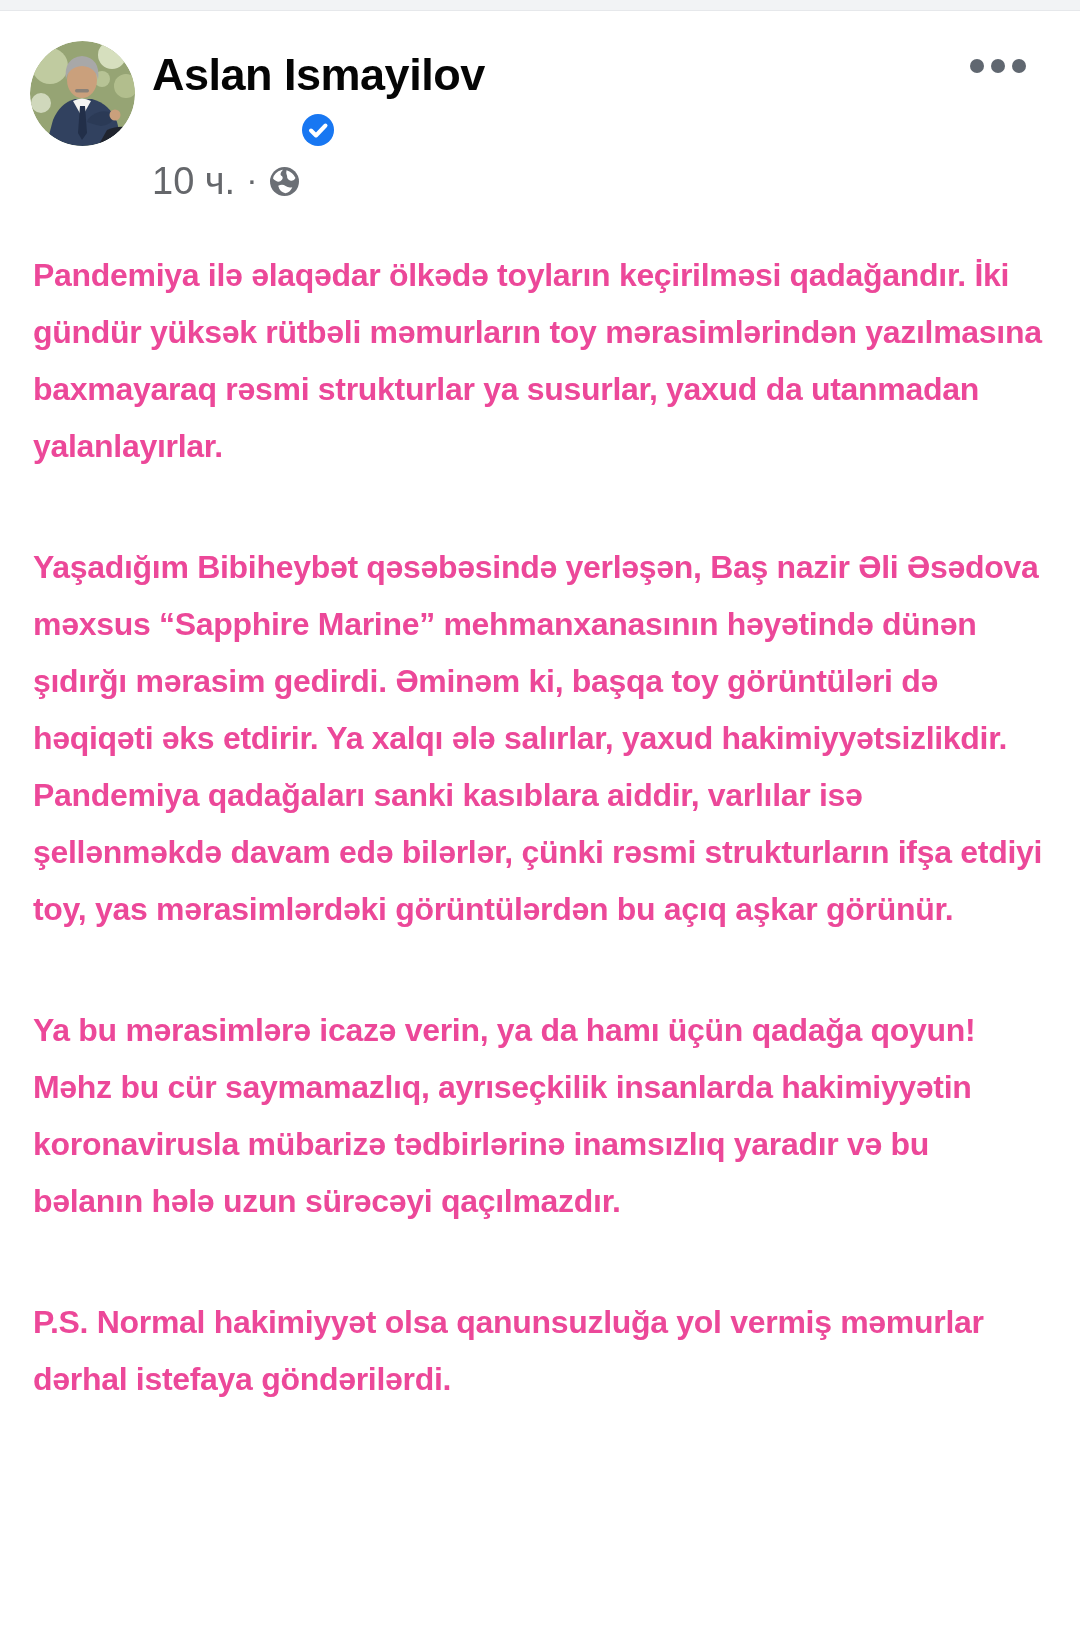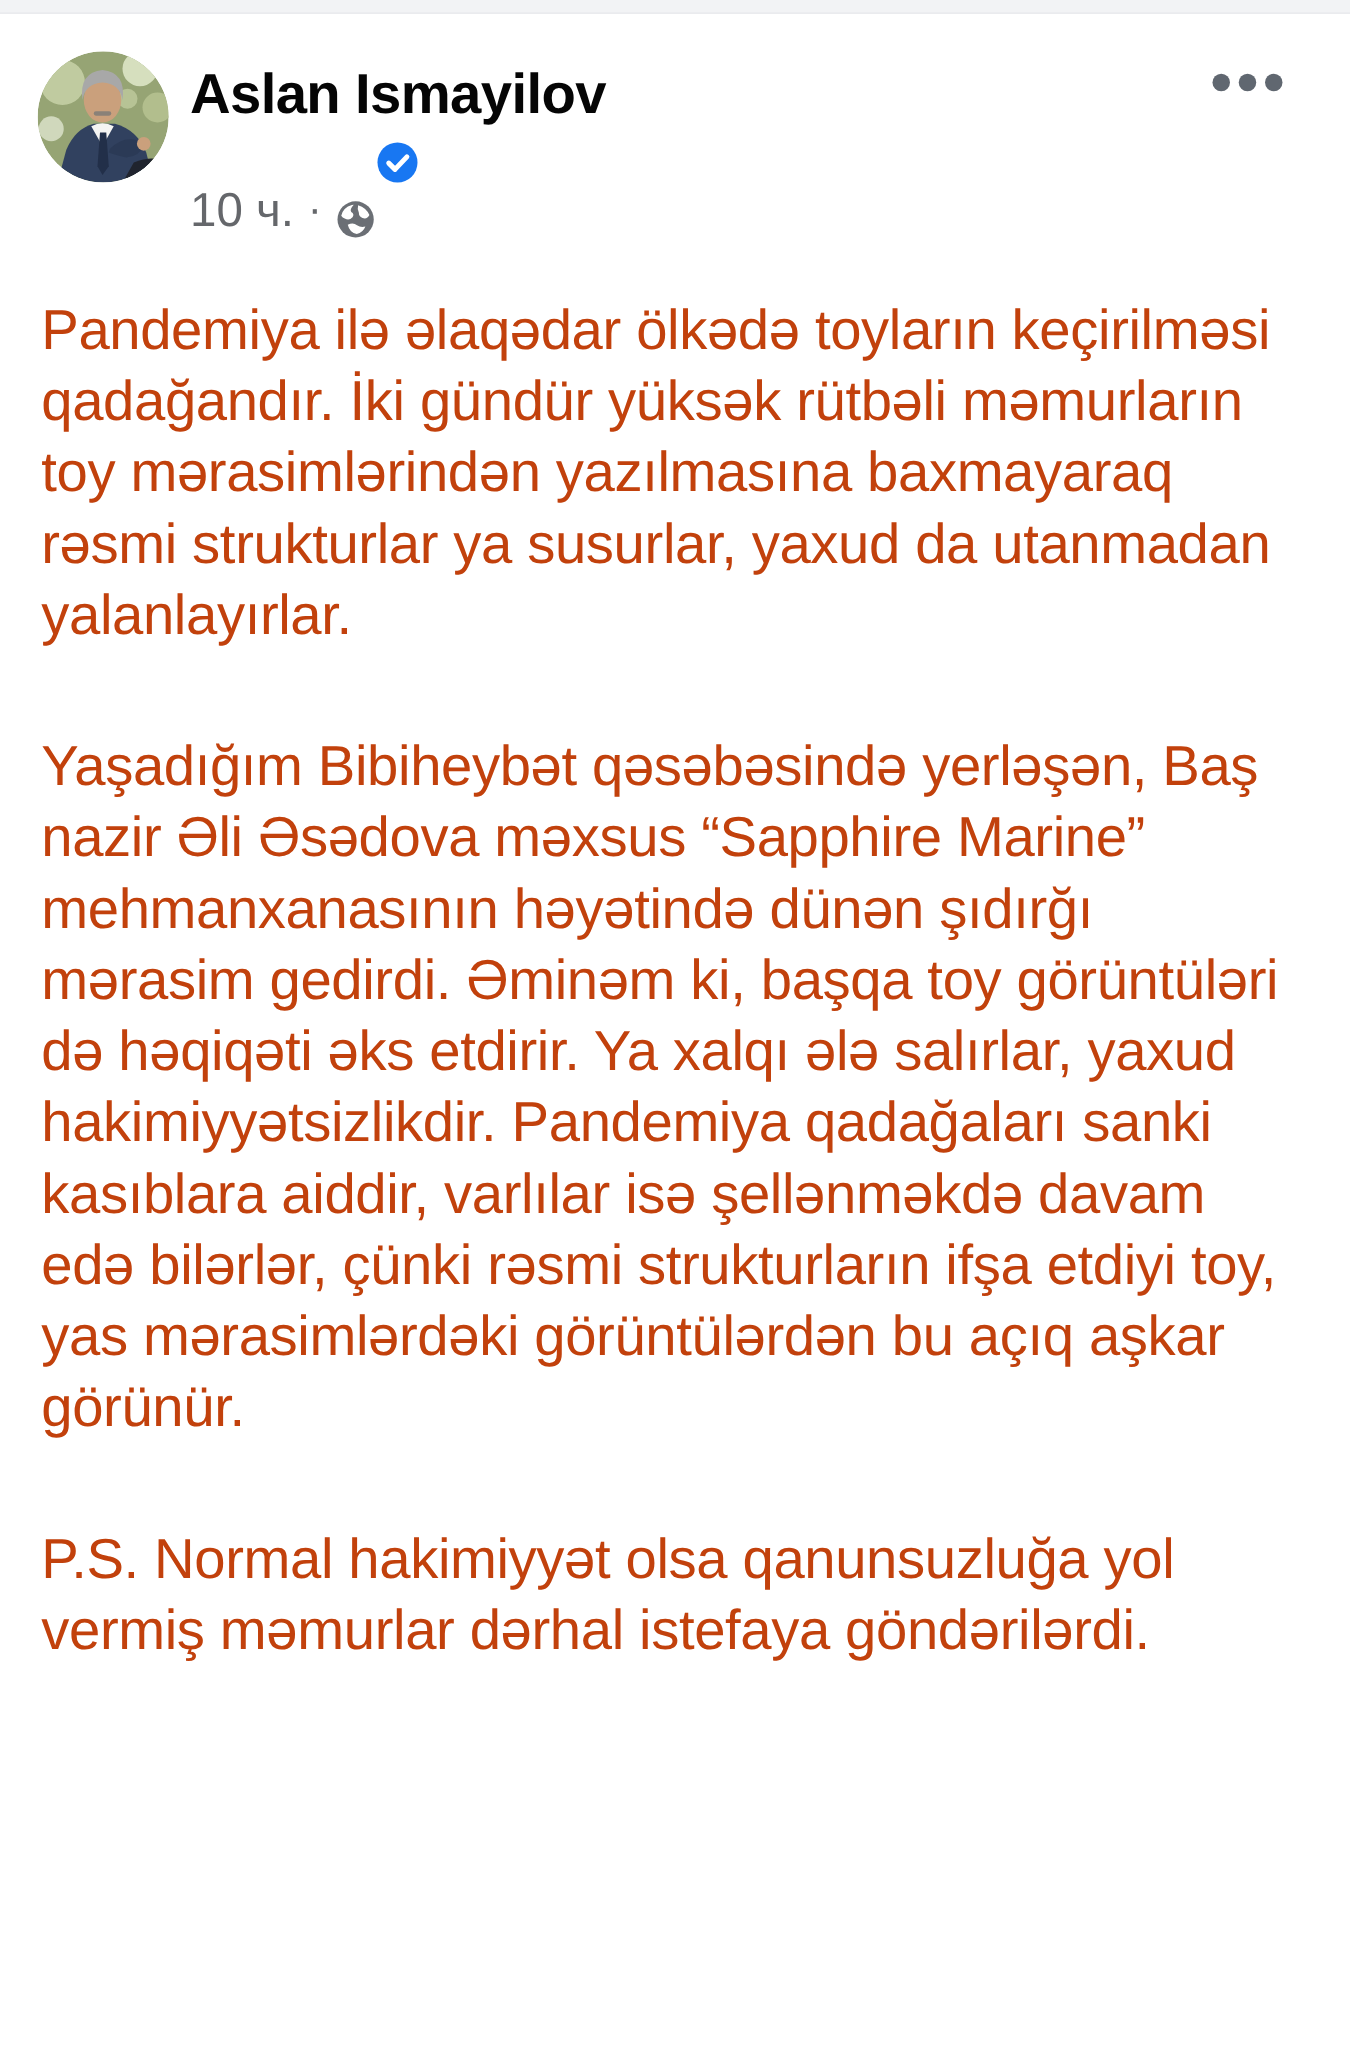--- a/index.html
+++ b/index.html
@@ -47,22 +47,23 @@
     line-height: 52px;
     font-weight: bold;
     color: #050505;
     letter-spacing: -0.5px;
     cursor: pointer;
   }
   .verified-badge { display: inline-flex; }
   .verified-badge svg { width: 34px; height: 34px; display: block; }
   .meta-row {
     display: flex;
-    align-items: flex-end;
+    align-items: center;
     gap: 11px;
+    margin-top: 12px;
     color: #65676b;
     font-size: 38px;
     line-height: 44px;
   }
   .meta-separator {
     font-size: 34px;
     line-height: 44px;
     position: relative;
     top: -2px;
   }
@@ -80,24 +81,25 @@
     width: 14px;
     height: 14px;
     border-radius: 50%;
     background: #606770;
   }
   .post-body {
     padding: 44px 33px 0 33px;
   }
   .post-body p {
     margin: 0 0 64px 0;
-    font-size: 45px;
+    font-size: 32px;
     line-height: 57px;
     letter-spacing: -0.3px;
-    color: #c2410c;
+    color: #ec4899;
+    font-weight: bold;
   }
   .post-body p:last-child { margin-bottom: 0; }
 </style>
 </head>
 <body>
 
 <div class="top-strip"></div>
 
 <div class="post">
   <div class="post-header">
@@ -153,15 +155,16 @@
     <div class="options-menu" role="button" aria-label="options">
       <span class="dot"></span>
       <span class="dot"></span>
       <span class="dot"></span>
     </div>
   </div>
 
   <div class="post-body">
     <p>Pandemiya ilə əlaqədar ölkədə toyların keçirilməsi qadağandır. İki gündür yüksək rütbəli məmurların toy mərasimlərindən yazılmasına baxmayaraq rəsmi strukturlar ya susurlar, yaxud da utanmadan yalanlayırlar.</p>
     <p>Yaşadığım Bibiheybət qəsəbəsində yerləşən, Baş nazir Əli Əsədova məxsus “Sapphire Marine” mehmanxanasının həyətində dünən şıdırğı mərasim gedirdi. Əminəm ki, başqa toy görüntüləri də həqiqəti əks etdirir. Ya xalqı ələ salırlar, yaxud hakimiyyətsizlikdir. Pandemiya qadağaları sanki kasıblara aiddir, varlılar isə şellənməkdə davam edə bilərlər, çünki rəsmi strukturların ifşa etdiyi toy, yas mərasimlərdəki görüntülərdən bu açıq aşkar görünür.</p>
+    <p>Ya bu mərasimlərə icazə verin, ya da hamı üçün qadağa qoyun! Məhz bu cür saymamazlıq, ayrıseçkilik insanlarda hakimiyyətin koronavirusla mübarizə tədbirlərinə inamsızlıq yaradır və bu bəlanın hələ uzun sürəcəyi qaçılmazdır.</p>
     <p>P.S. Normal hakimiyyət olsa qanunsuzluğa yol vermiş məmurlar dərhal istefaya göndərilərdi.</p>
   </div>
 </div>
 
 </body></html>

